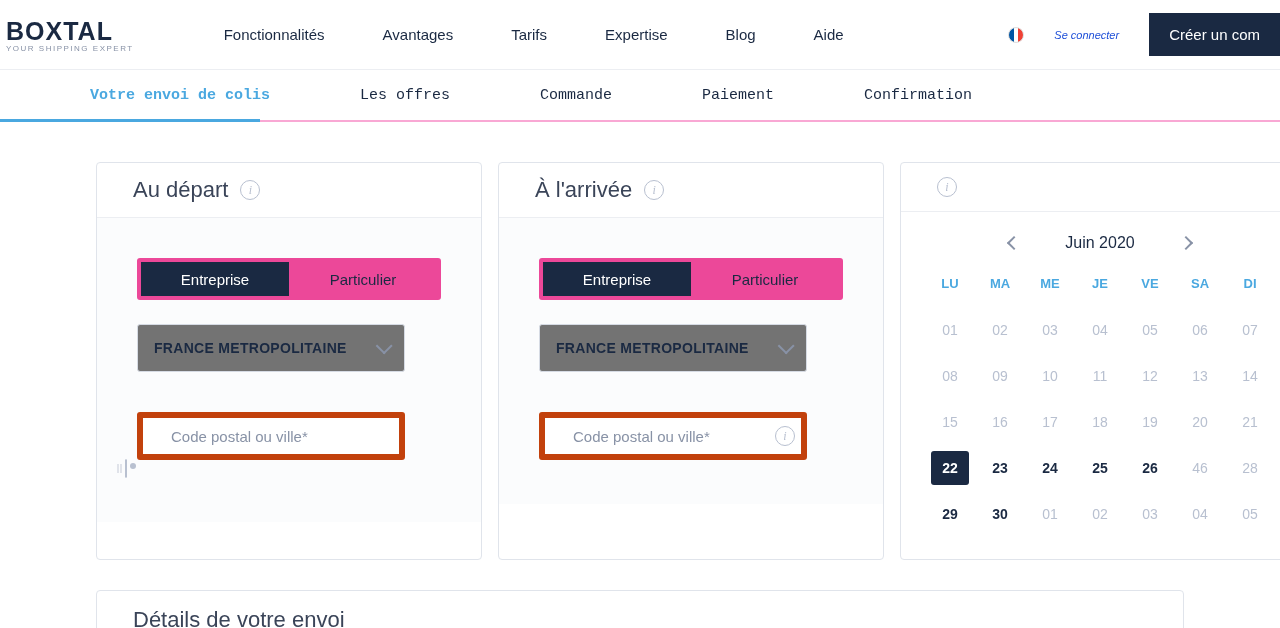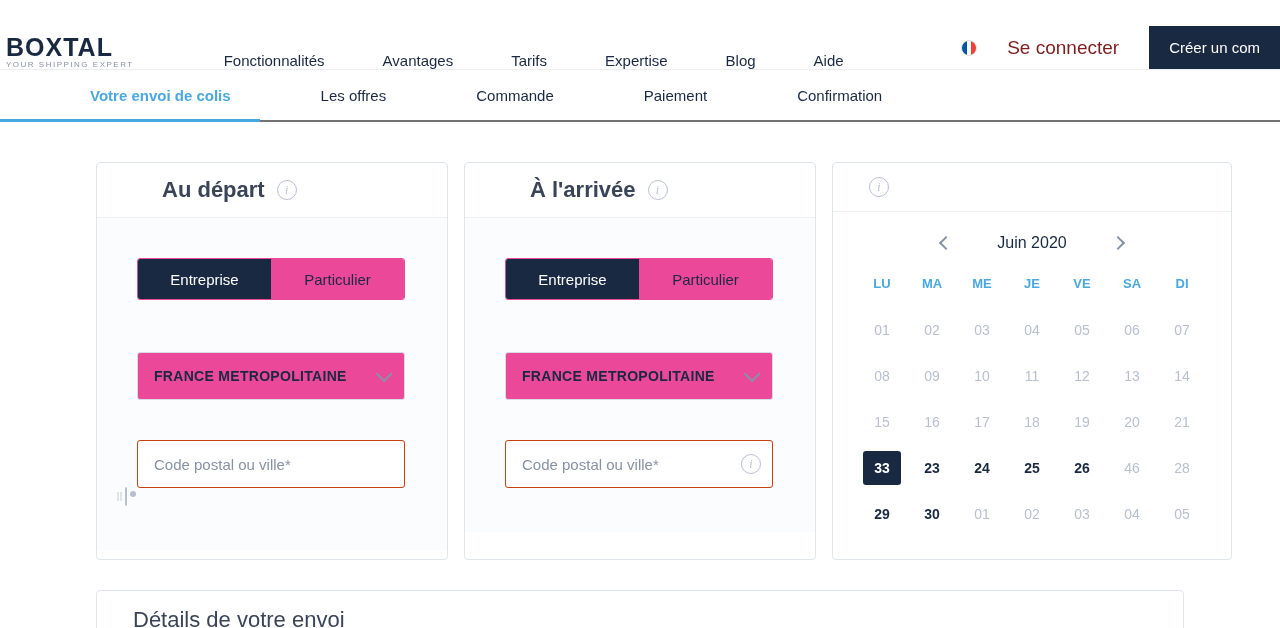--- a/index.html
+++ b/index.html
@@ -5,21 +5,21 @@
 * { box-sizing: border-box; margin: 0; padding: 0; }
 body {
   font-family: -apple-system, BlinkMacSystemFont, "Segoe UI", Arial, sans-serif;
   background: #fff;
   color: #1a2942;
   width: 1280px;
 }
 
 .top-nav {
   display: flex;
-  align-items: flex-end;
+  align-items: center;
   height: 70px;
   padding: 0 0 0 6px;
   border-bottom: 1px solid #eceef2;
 }
 .logo {
   display: flex;
   flex-direction: column;
   margin-right: 90px;
 }
 .logo-text {
@@ -46,41 +46,43 @@
   align-items: center;
   gap: 30px;
 }
 .flag {
   width: 16px; height: 16px; border-radius: 50%;
   background:
     linear-gradient(to right, #0055a4 33%, #fff 33%, #fff 66%, #ef4135 66%);
   border: 1px solid #ddd;
 }
 .nav-right a {
-  color: #7f1d1d;
+  color: #1d4ed8;
   text-decoration: none;
-  font-size: 19px;
+  font-size: 11px;
+  font-style: italic;
 }
 .btn-cta {
   background: #1a2942;
   color: #fff;
   padding: 13px 20px;
   font-size: 15px;
   border: none;
   white-space: nowrap;
 }
 
 .steps-bar {
   display: flex;
   height: 52px;
-  border-bottom: 2px solid #737373;
+  border-bottom: 2px solid #f9a8d4;
   padding-left: 90px;
   gap: 90px;
   align-items: center;
   position: relative;
+  font-family: Liberation Mono, monospace;
 }
 .steps-bar::after {
   content: "";
   position: absolute;
   left: 0; bottom: -2px;
   width: 260px;
   height: 3px;
   background: #4aa8e0;
 }
 .step {
@@ -107,66 +109,65 @@
 .card-header {
   display: flex;
   align-items: center;
   gap: 12px;
   padding: 14px 36px;
   border-bottom: 1px solid #eceef2;
 }
 .card-title {
   font-size: 22px;
   color: #3a4458;
-  font-weight: 700;
-  margin-left: 29px;
+  font-weight: 400;
 }
 .info-icon {
   width: 20px; height: 20px;
   border: 1.5px solid #b8c0d0;
   border-radius: 50%;
   display: inline-flex;
   align-items: center;
   justify-content: center;
   font-size: 12px;
   color: #b8c0d0;
   font-style: italic;
   font-family: serif;
 }
 .card-body {
   padding: 40px 40px 44px;
   background: #fbfcfd;
 }
 .btn-group {
   display: flex;
-  width: 268px;
+  width: 304px;
   height: 42px;
-  border: 1px solid #ec4899;
+  border: 4px solid #ec4899;
   border-radius: 3px;
   overflow: hidden;
-  margin-bottom: 52px;
+  margin-bottom: 24px;
 }
 .btn-toggle {
   flex: 1;
   border: none;
   background: #ec4899;
   color: #1a2942;
   font-size: 15px;
   cursor: pointer;
 }
 .btn-toggle.active {
   background: #1a2942;
   color: #fff;
 }
 .select-box {
   width: 268px;
   height: 48px;
   border: 1px solid #d6dbe4;
   border-radius: 3px;
-  background: #ec4899;
+  background: #737373;
   display: flex;
   align-items: center;
   padding: 0 16px;
   font-size: 14px;
   color: #1a2942;
   font-weight: 600;
   letter-spacing: 0.3px;
   margin-bottom: 40px;
   cursor: pointer;
   position: relative;
@@ -174,24 +175,24 @@
 .chevron-down {
   margin-left: auto;
   width: 12px; height: 12px;
   border-right: 2px solid #8892a6;
   border-bottom: 2px solid #8892a6;
   transform: rotate(45deg) translateY(-3px);
 }
 .input-box {
   width: 268px;
   height: 48px;
-  border: 1px solid #c2410c;
+  border: 6px solid #c2410c;
   border-radius: 3px;
   background: #fff;
-  padding: 0 44px 0 16px;
+  padding: 0 44px 0 28px;
   font-size: 15px;
   color: #1a2942;
   position: relative;
 }
 .input-box::placeholder { color: #8892a6; }
 .input-wrap { position: relative; width: 268px; }
 .input-end-icon {
   position: absolute;
   right: 12px; top: 50%;
   transform: translateY(-50%);
@@ -394,21 +395,21 @@
           <div class="cal-day">12</div>
           <div class="cal-day">13</div>
           <div class="cal-day">14</div>
           <div class="cal-day">15</div>
           <div class="cal-day">16</div>
           <div class="cal-day">17</div>
           <div class="cal-day">18</div>
           <div class="cal-day">19</div>
           <div class="cal-day">20</div>
           <div class="cal-day">21</div>
-          <div class="cal-day selected">33</div>
+          <div class="cal-day selected">22</div>
           <div class="cal-day avail">23</div>
           <div class="cal-day avail">24</div>
           <div class="cal-day avail">25</div>
           <div class="cal-day avail">26</div>
           <div class="cal-day">46</div>
           <div class="cal-day">28</div>
           <div class="cal-day avail">29</div>
           <div class="cal-day avail">30</div>
           <div class="cal-day">01</div>
           <div class="cal-day">02</div>

